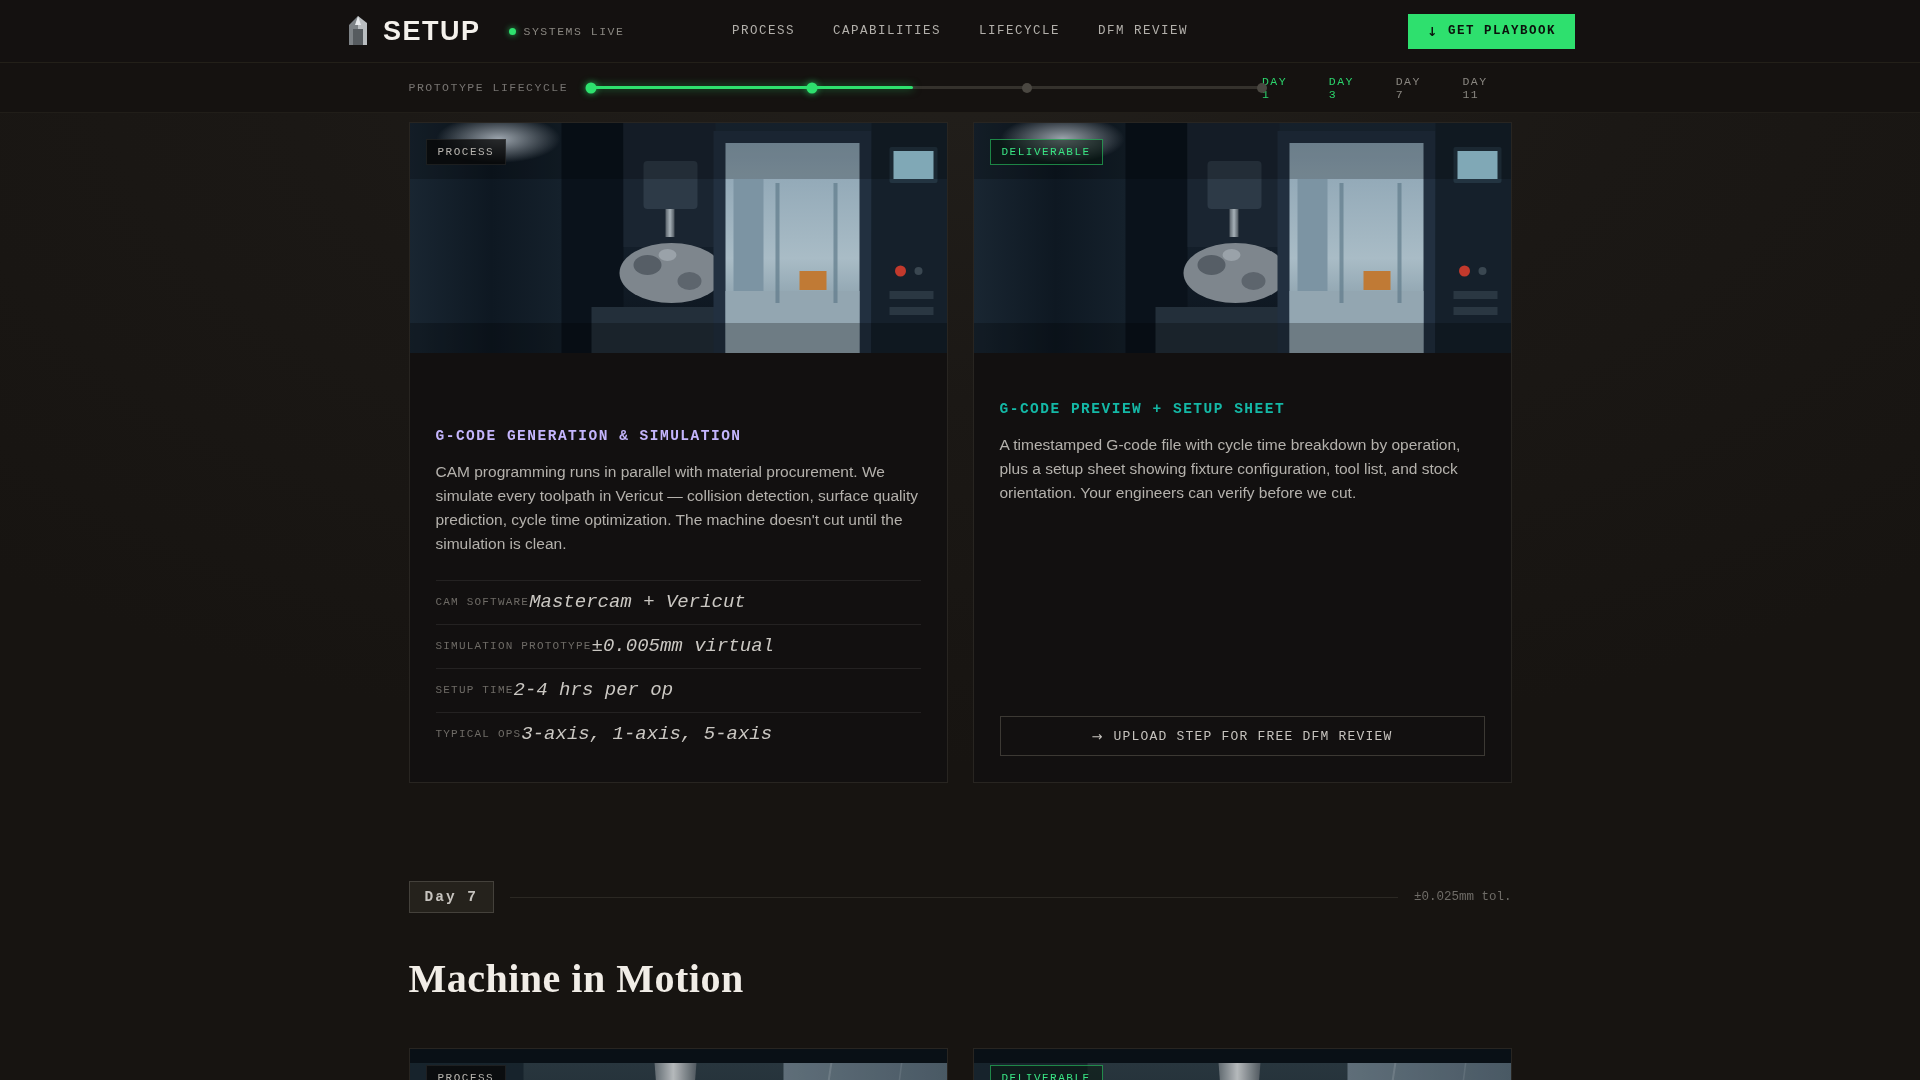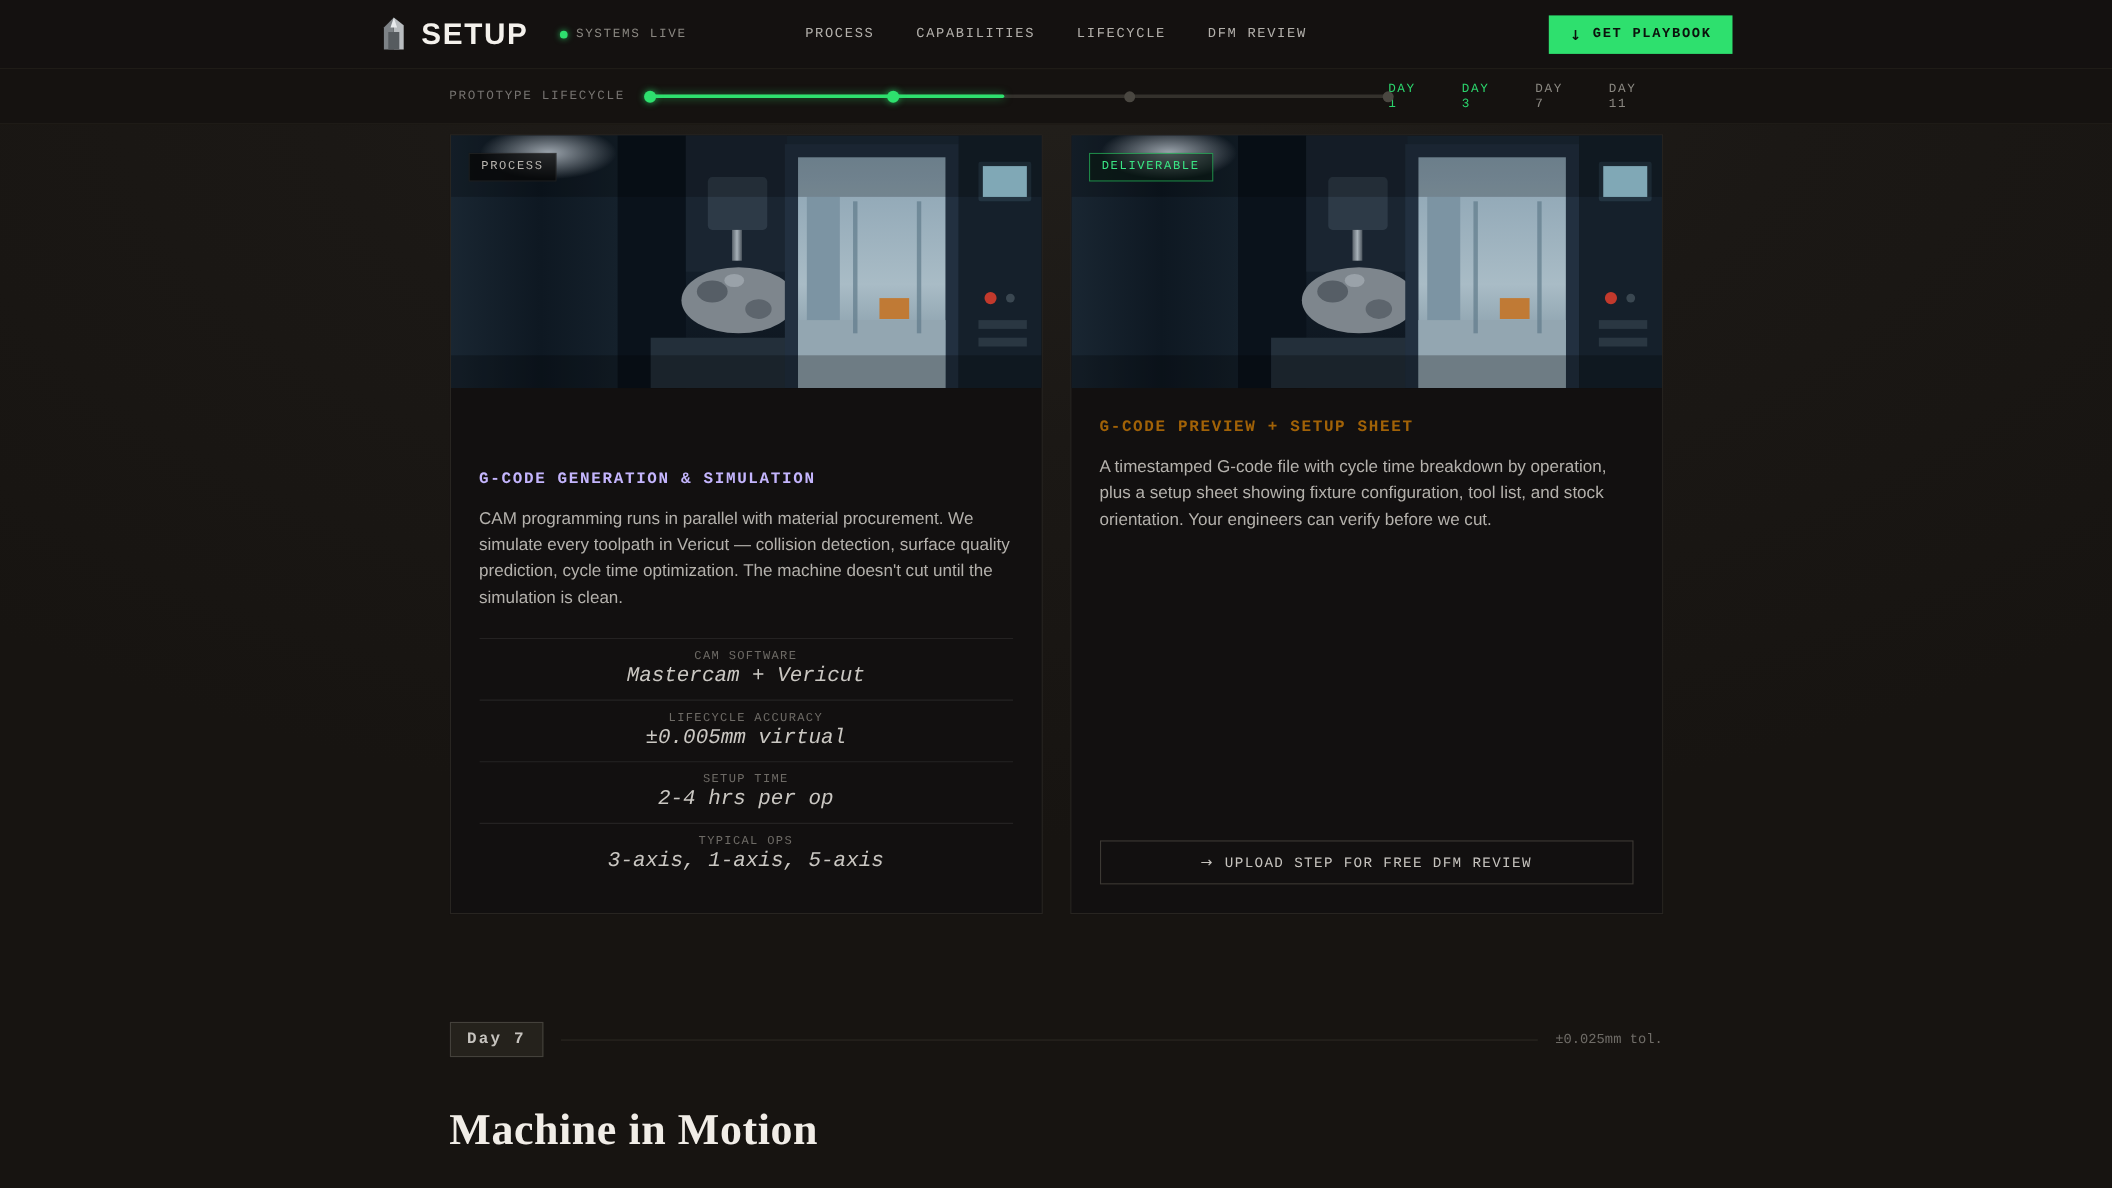--- a/index.html
+++ b/index.html
@@ -51,29 +51,29 @@
   .card-grid { display:grid; grid-template-columns:1fr 1fr; gap:25px; }
   .card { background:#121010; border:1px solid #282521; display:flex; flex-direction:column; }
   .card-media { position:relative; height:230px; overflow:hidden; flex:none; }
   .card-media svg.scene { width:100%; height:100%; display:block; }
   .tag { position:absolute; top:16px; left:16px; font-size:11px; letter-spacing:1.5px; padding:6px 11px; }
   .tag.process { background:rgba(8,8,8,.78); color:#b7b4af; border:1px solid rgba(255,255,255,.08); }
   .tag.deliverable { background:rgba(8,24,14,.55); color:#3ae584; border:1px solid rgba(46,224,110,.55); }
   .card-body { padding:28px 26px 26px; display:flex; flex-direction:column; flex:1; }
   .card-title { font-size:14.5px; font-weight:bold; letter-spacing:1.5px; }
   .card-title.green { color:#c4b5fd;margin-top:47px; }
-  .card-title.plain { color:#a16207; }
+  .card-title.plain { color:#14b8a6;margin-top:20px; }
   .card-text {
     font-family:"Liberation Sans",sans-serif; font-size:15.5px; line-height:24px;
     color:#b4b1ac; margin-top:16px;
   }
   .specs { margin-top:24px; }
   .spec-row {
     display:flex; align-items:center;
-    border-top:1px solid rgba(255,255,255,.08); padding:10px 0 11px;flex-direction:column;
+    border-top:1px solid rgba(255,255,255,.08); padding:10px 0 11px;
   }
   .spec-label { font-size:11px; letter-spacing:1.2px; color:#6e6b66; }
   .spec-value { font-size:19px; color:#cac7c2;font-style:italic; }
   .upload-btn {
     margin-top:auto; height:40px; width:100%; background:transparent; cursor:pointer;
     border:1px solid #3c3934; color:#c6c3be; font-family:inherit; font-size:13px; letter-spacing:1.2px;
     display:flex; align-items:center; justify-content:center; gap:10px;
   }
 
   
@@ -246,21 +246,21 @@
       </div>
       <div class="card-body">
         <h3 class="card-title green">G-CODE GENERATION &amp; SIMULATION</h3>
         <p class="card-text">CAM programming runs in parallel with material procurement. We simulate every toolpath in Vericut — collision detection, surface quality prediction, cycle time optimization. The machine doesn't cut until the simulation is clean.</p>
         <div class="specs">
           <div class="spec-row">
             <span class="spec-label">CAM SOFTWARE</span>
             <span class="spec-value">Mastercam + Vericut</span>
           </div>
           <div class="spec-row">
-            <span class="spec-label">LIFECYCLE ACCURACY</span>
+            <span class="spec-label">SIMULATION PROTOTYPE</span>
             <span class="spec-value">±0.005mm virtual</span>
           </div>
           <div class="spec-row">
             <span class="spec-label">SETUP TIME</span>
             <span class="spec-value">2-4 hrs per op</span>
           </div>
           <div class="spec-row">
             <span class="spec-label">TYPICAL OPS</span>
             <span class="spec-value">3-axis, 1-axis, 5-axis</span>
           </div>

